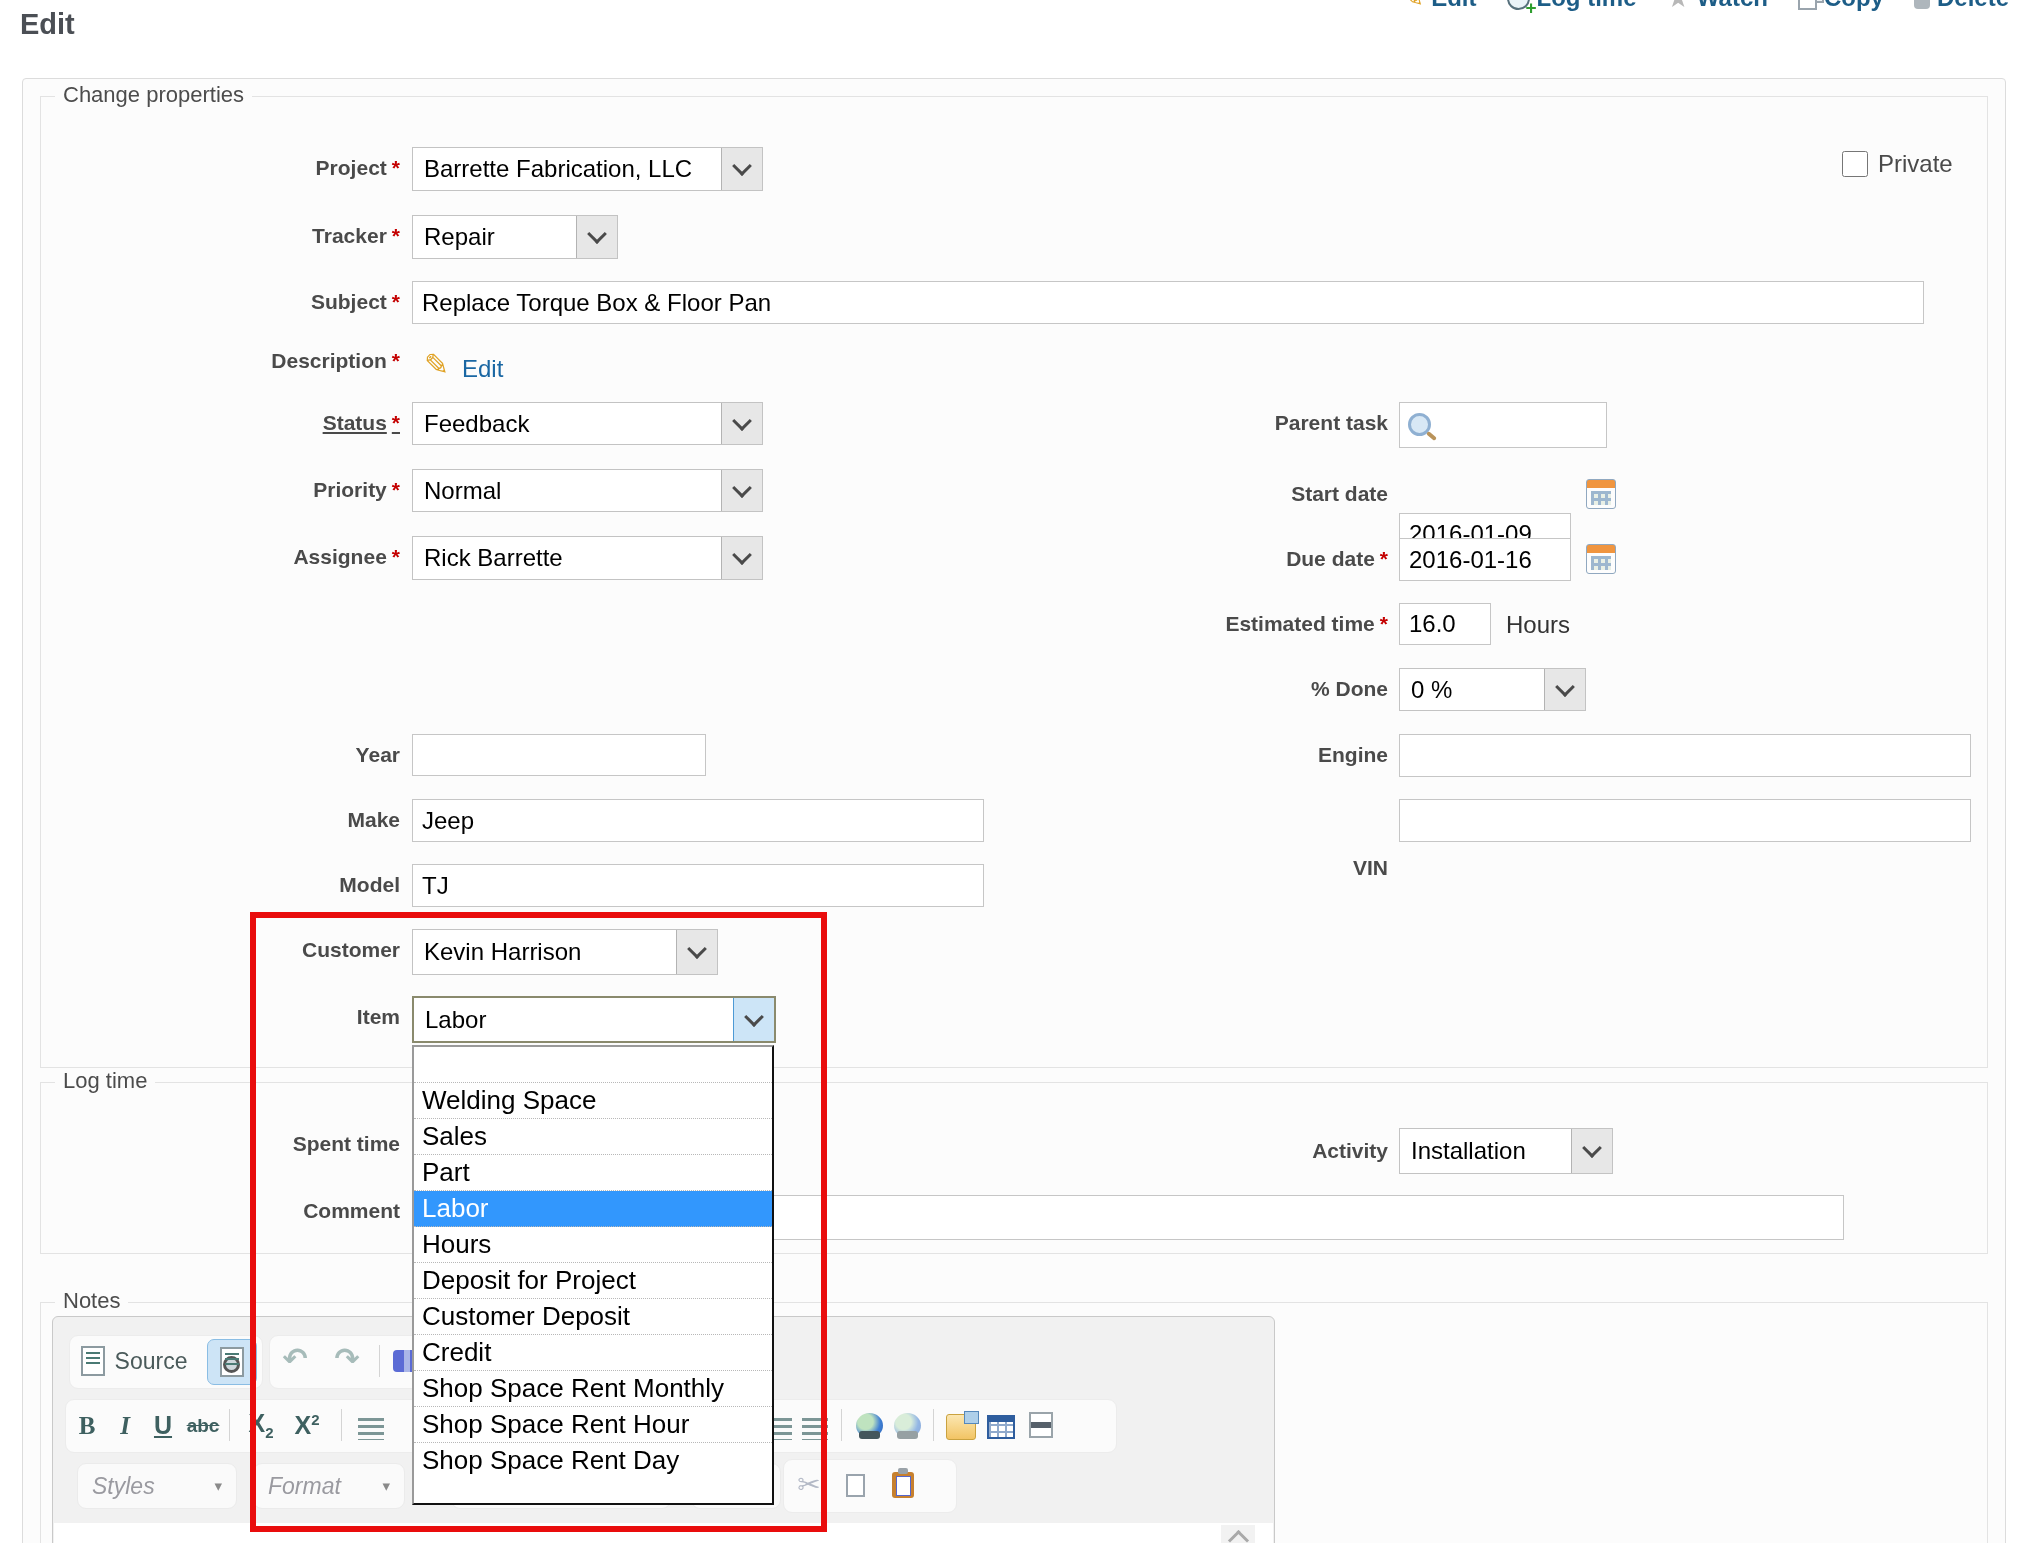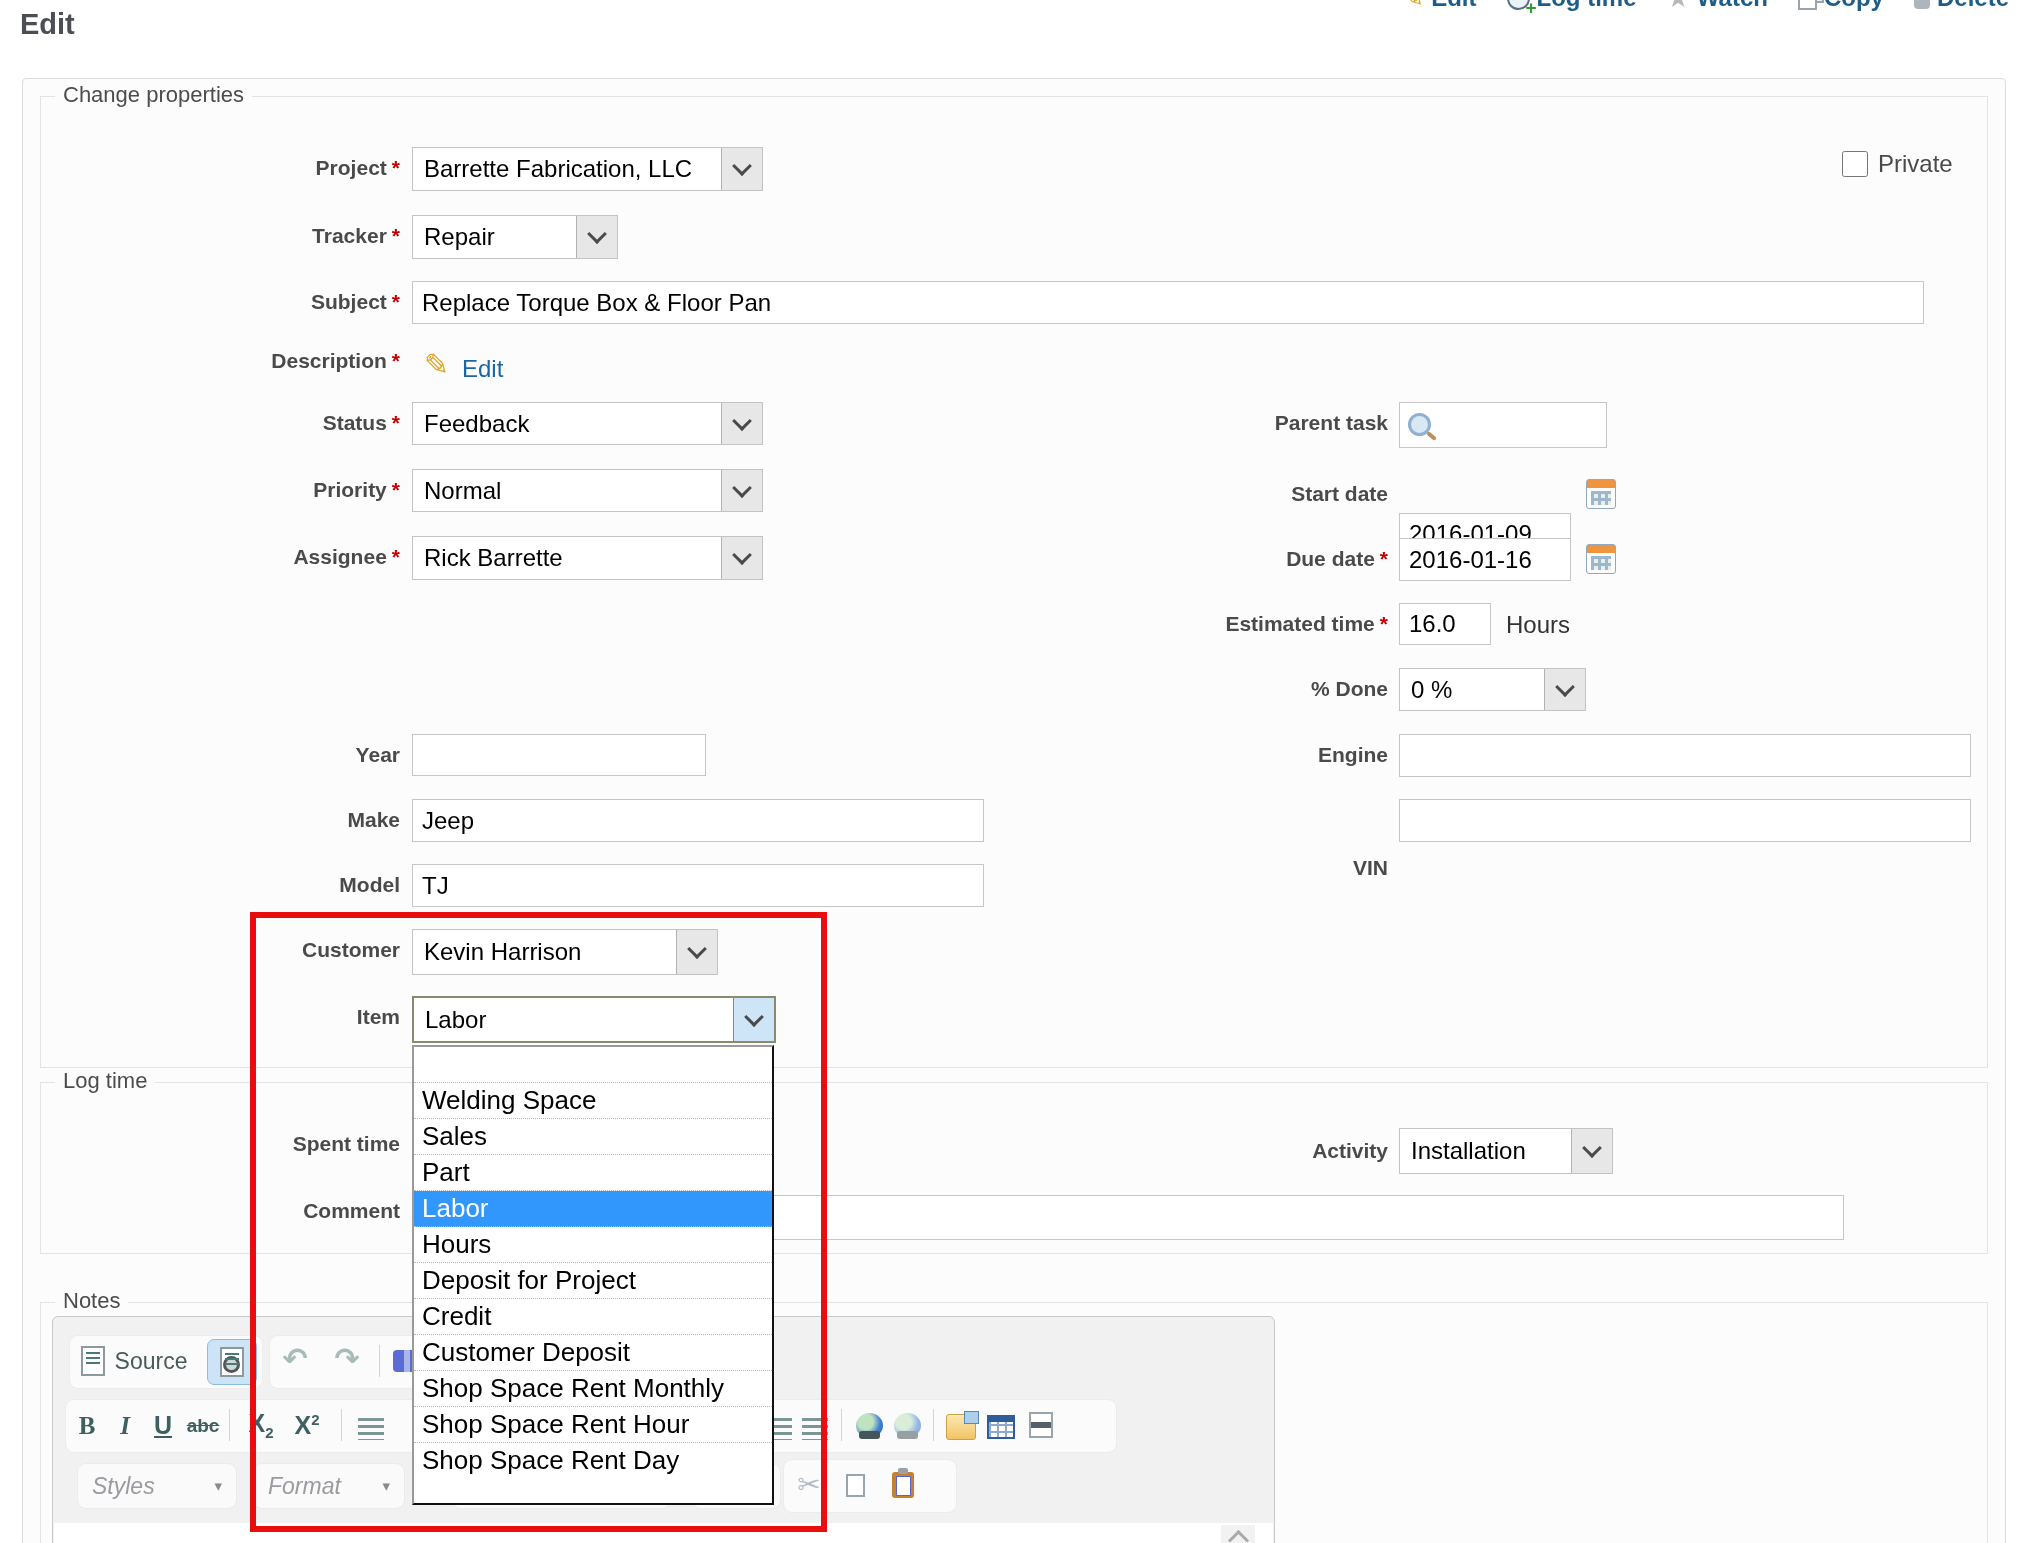--- a/index.html
+++ b/index.html
@@ -161,21 +161,21 @@
     <span>Subject</span><span class="req">*</span>
   </div>
   <input class="inp" style="left: 412px; top: 281px; width: 1512px; height: 43px;" value="Replace Torque Box &amp; Floor Pan">
 
   <div class="lbl lcol" style="top:349px;">
     <span>Description</span><span class="req">*</span>
   </div>
   <span class="ic-pencil" style="position:absolute;left:424px;top:350px;font-size:30px;">✎</span>
   <span class="link" style="position:absolute;left:462px;top:355px;">Edit</span>
 
-  <div class="lbl lcol" style="top:411px;">
+  <div class="lbl lcol" style="top:411px;text-decoration:underline;">
     <span>Status</span><span class="req">*</span>
   </div>
   <div class="sel" style="left:412px;top:402px;width:351px;height:43px;">
     <span class="txt">Feedback</span>
     <span class="btn">
         <span class="chev"></span>
       </span>
   </div>
 
   <div class="lbl lcol" style="top:478px;">
@@ -403,22 +403,22 @@
   </div>
 
   <div class="ddl" style="left:412px;top:1045px;width:362px;height:460px;">
     <div class="opt"></div>
     <div class="opt">Welding Space</div>
     <div class="opt">Sales</div>
     <div class="opt">Part</div>
     <div class="opt sel-opt">Labor</div>
     <div class="opt">Hours</div>
     <div class="opt">Deposit for Project</div>
+    <div class="opt">Customer Deposit</div>
     <div class="opt">Credit</div>
-    <div class="opt">Customer Deposit</div>
     <div class="opt">Shop Space Rent Monthly</div>
     <div class="opt">Shop Space Rent Hour</div>
     <div class="opt">Shop Space Rent Day</div>
   </div>
 
   <div class="redbox" style="left:250px;top:912px;width:565px;height:608px;"></div>
 
 </div>
 
 </body></html>

